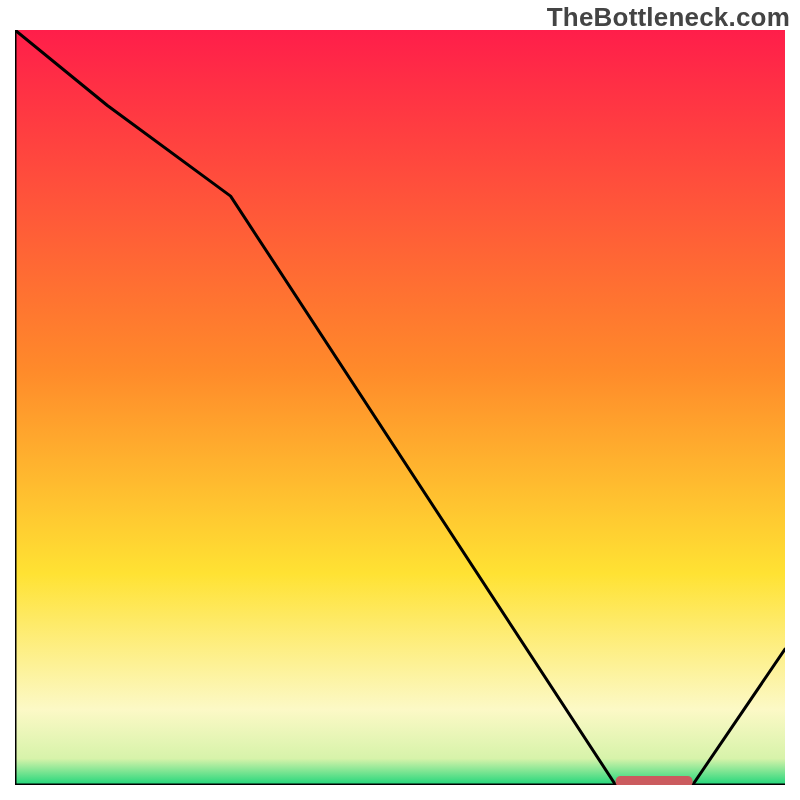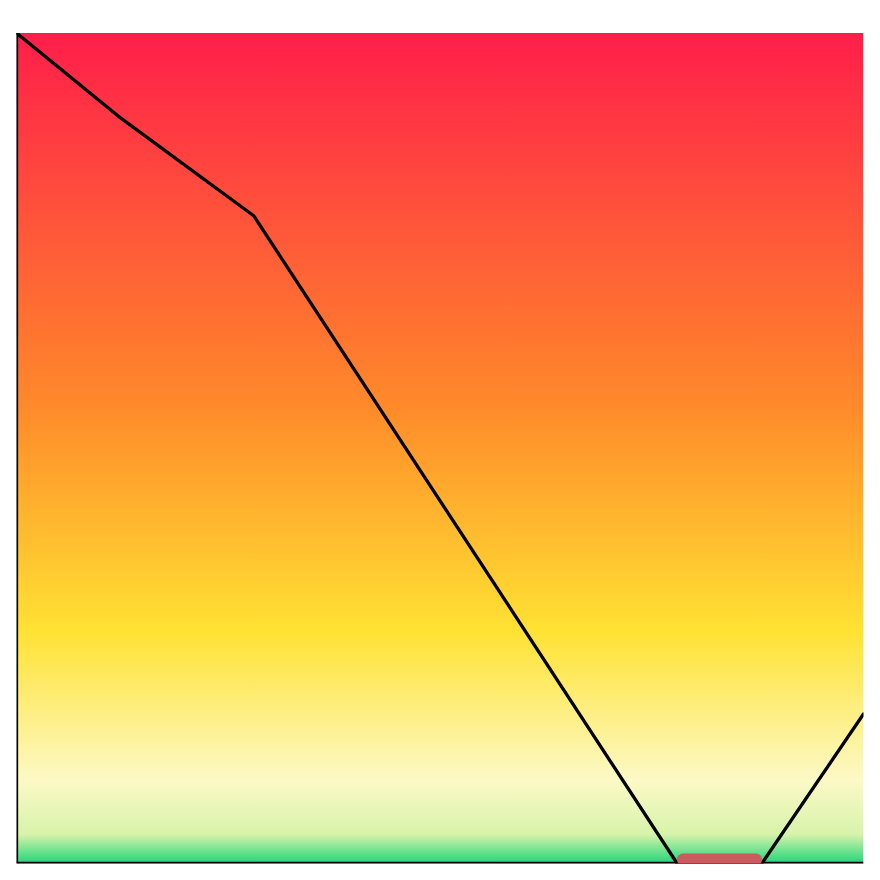--- a/index.html
+++ b/index.html
@@ -36,20 +36,21 @@
     display: block;
     width: 100%;
     height: 100%;
   }
 </style>
 </head>
 <body>
 
 <div class="stage">
 
+  <div class="watermark">TheBottleneck.com</div>
 
   <div class="plot">
     <svg viewBox="0 0 770 755" preserveAspectRatio="none">
       <defs>
         <linearGradient id="bg-grad" x1="0" y1="0" x2="0" y2="1">
         <stop offset="0.00%" stop-color="#ff1e4a"></stop>
             <stop offset="45.00%" stop-color="#ff8a2a"></stop>
             <stop offset="72.00%" stop-color="#ffe233"></stop>
             <stop offset="90.00%" stop-color="#fcf9c6"></stop>
             <stop offset="96.50%" stop-color="#d7f3aa"></stop>

